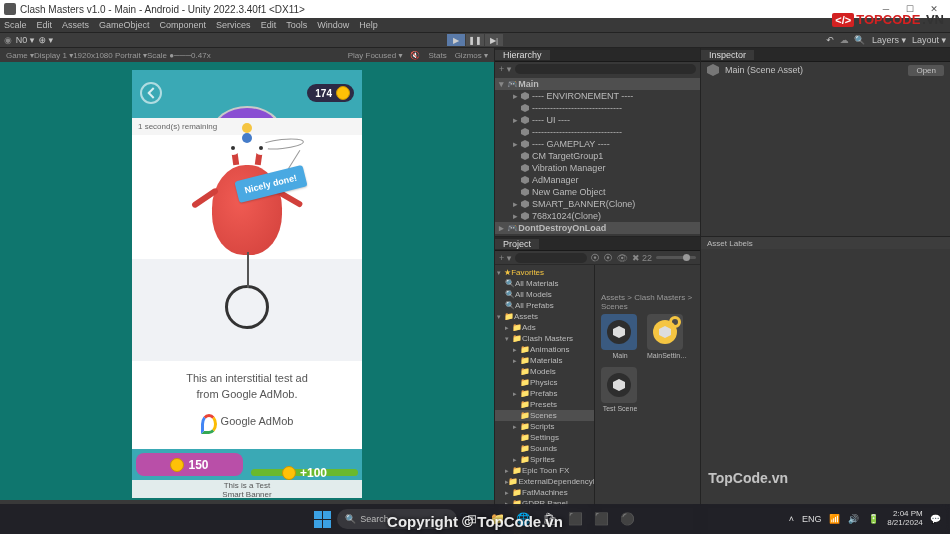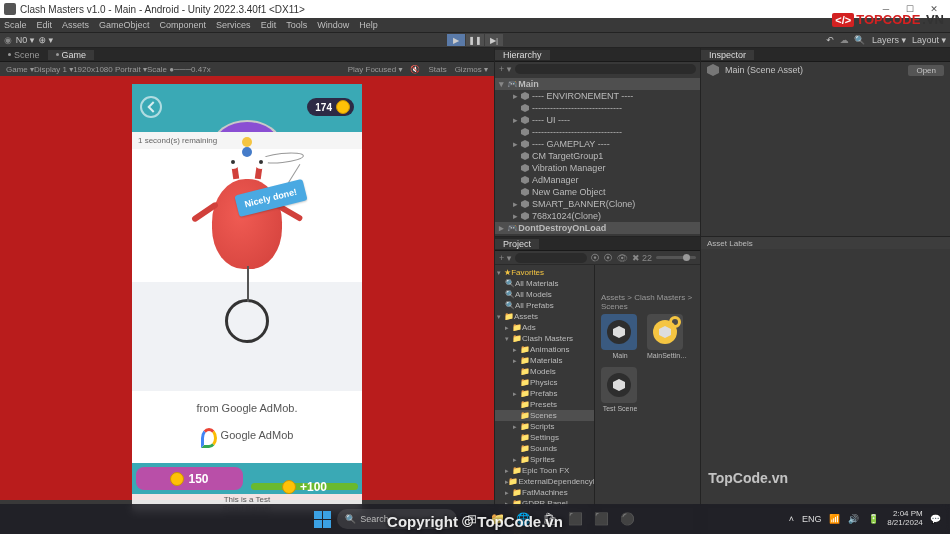--- a/index.html
+++ b/index.html
@@ -33,21 +33,21 @@
 .tabstrip { height: 14px; background: #282828; display: flex; align-items: center; font-size: 9px; border-bottom: 1px solid #191919; }
 .tab { padding: 0 8px; color: #999; display: flex; align-items: center; gap: 3px; }
 .tab.active { background: #393939; color: #ddd; }
 .tab .dot { width: 3px; height: 3px; background: #999; border-radius: 50%; }
 
 
 .gamectrl { height: 14px; background: #393939; display: flex; align-items: center; font-size: 8px; padding: 0 6px; color: #999; }
 .gamectrl .r { margin-left: auto; display: flex; gap: 8px; align-items: flex-end; }
 
 
-.gameview { flex: 1; background: #b91c1c; display: flex; align-items: flex-start; justify-content: center; padding-top: 8px; position: relative; }
+.gameview { flex: 1; background: #0f766e; display: flex; align-items: flex-start; justify-content: center; padding-top: 8px; position: relative; }
 .phone { width: 230px; height: 410px; background: #fff; position: relative; }
 .phone-top { height: 48px; background: #3aa9b5; position: relative; }
 .back-circ { position: absolute; left: 8px; top: 12px; width: 22px; height: 22px; border: 2px solid rgba(255,255,255,0.6); border-radius: 50%; }
 .back-circ::after { content: ""; position: absolute; left: 7px; top: 5px; width: 6px; height: 6px; border-left: 2px solid rgba(255,255,255,0.8); border-bottom: 2px solid rgba(255,255,255,0.8); transform: rotate(45deg); }
 .coin-pill { position: absolute; right: 8px; top: 14px; height: 18px; background: #2d2a45; border-radius: 9px; padding: 0 4px 0 8px; display: flex; align-items: center; color: #fff; font-weight: bold; font-size: 10px; }
 .coin-pill .coin { width: 14px; height: 14px; background: #ffc107; border-radius: 50%; margin-left: 4px; border: 1px solid #cc9500; }
 .purple-ellipse { position: absolute; left: 50%; transform: translateX(-50%); top: 36px; width: 70px; height: 26px; background: #8a4fd3; border-radius: 50% 50% 0 0 / 100% 100% 0 0; border: 2px solid #c9c9c9; }
 
 .ad { position: absolute; left: 0; right: 0; top: 48px; bottom: 40px; background: #fff; display: flex; flex-direction: column; }
 .ad-top { font-size: 8px; color: #666; padding: 4px 6px; background: #f5f5f5; }
@@ -188,30 +188,20 @@
     <span class="cloud">☁</span>
     <span>🔍</span>
     <span>Layers ▾</span>
     <span>Layout ▾</span>
   </div>
 </div>
 
 <div class="main">
 
   <div class="left-pane">
-    <div class="tabstrip">
-      <div class="tab">
-          <span class="dot"></span>
-          <span>Scene</span>
-        </div>
-      <div class="tab active">
-          <span class="dot"></span>
-          <span>Game</span>
-        </div>
-    </div>
     <div class="gamectrl">
       <span>Game ▾</span>
       <span>Display 1 ▾</span>
       <span>1920x1080 Portrait ▾</span>
       <span>Scale ●───</span>
       <span>0.47x</span>
       <div class="r">
         <span>Play Focused ▾</span>
         <span>🔇</span>
         <span>Stats</span>
@@ -246,20 +236,21 @@
                 </div>
               <div class="body">
                   <div class="arm l"></div>
                   <div class="arm r"></div>
                 </div>
               <div class="wheel"></div>
               <div class="badge-done">Nicely done!</div>
             </div>
           </div>
           <div class="ad-text">
+            <div>This an interstitial test ad</div>
             <div>from Google AdMob.</div>
           </div>
           <div class="admob">
             <div class="logo"></div>
             <span>Google AdMob</span>
           </div>
         </div>
         <div class="phone-bottom">
           <div class="bot-btn purple">
               <span class="coin"></span>

